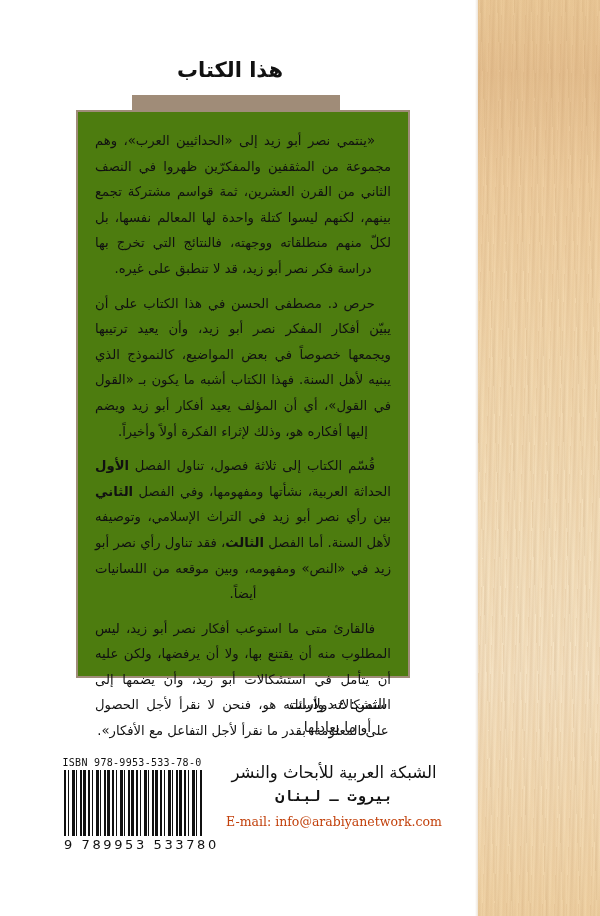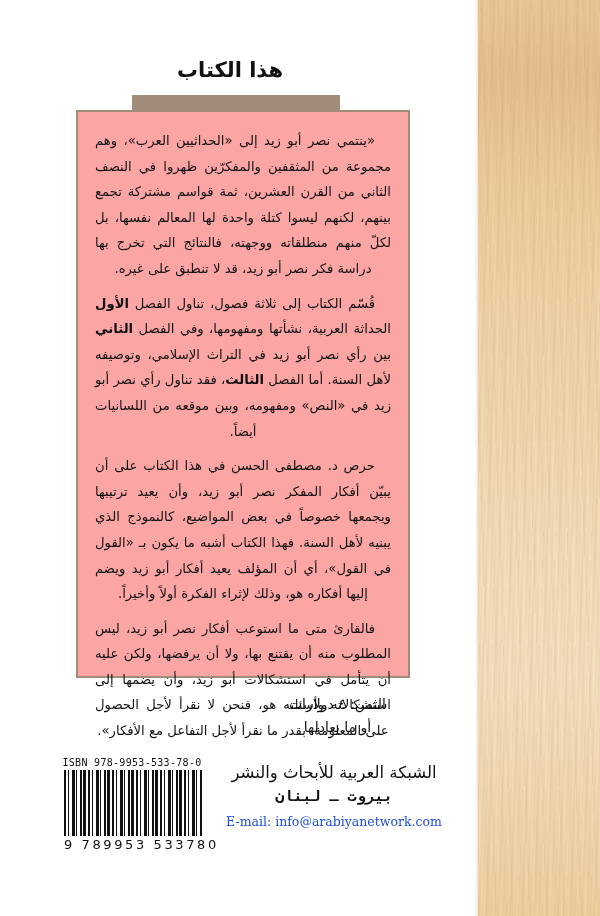--- a/index.html
+++ b/index.html
@@ -98,21 +98,21 @@
 
   
   .blurb-box {
     position: absolute;
     top: 110px;
     left: 76px;
     width: 334px;
     height: 568px;
     box-sizing: border-box;
     border: 2px solid #a08c78;
-    background: #fca5a5;
+    background: #4d7c0f;
     padding: 16px 17px 10px 17px;
   }
 
   .blurb-text {
     direction: rtl;
     text-align: justify;
     text-align-last: center;
     font-family: "DejaVu Sans", "Liberation Sans", sans-serif;
     font-size: 13.2px;
     line-height: 25.6px;
@@ -221,21 +221,21 @@
     font-family: "DejaVu Sans", "Liberation Sans", sans-serif;
     font-size: 10.5px;
     color: #111111;
     line-height: 22px;
     direction: rtl;
     white-space: nowrap;
   }
   .publisher-email {
     font-family: "DejaVu Serif", "Liberation Serif", serif;
     font-size: 12.5px;
-    color: #1d4ed8;
+    color: #c2410c;
     line-height: 22px;
     direction: ltr;
   }
 </style>
 </head>
 <body>
 
 <div class="cover">
 
   <div class="spine-strip"></div>
@@ -245,23 +245,23 @@
 
     <div class="section-title">هذا الكتاب</div>
 
     <div class="box-tab"></div>
 
     <div class="blurb-box">
       <div class="blurb-text">
 
         <p>«ينتمي نصر أبو زيد إلى «الحداثيين العرب»، وهم مجموعة من المثقفين والمفكرّين ظهروا في النصف الثاني من القرن العشرين، ثمة قواسم مشتركة تجمع بينهم، لكنهم ليسوا كتلة واحدة لها المعالم نفسها، بل لكلّ منهم منطلقاته ووجهته، فالنتائج التي تخرج بها دراسة فكر نصر أبو زيد، قد لا تنطبق على غيره.</p>
 
+        <p>حرص د. مصطفى الحسن في هذا الكتاب على أن يبيّن أفكار المفكر نصر أبو زيد، وأن يعيد ترتيبها ويجمعها خصوصاً في بعض المواضيع، كالنموذج الذي يبنيه لأهل السنة. فهذا الكتاب أشبه ما يكون بـ «القول في القول»، أي أن المؤلف يعيد أفكار أبو زيد ويضم إليها أفكاره هو، وذلك لإثراء الفكرة أولاً وأخيراً.</p>
+
         <p><span>قُسّم الكتاب إلى ثلاثة فصول، تناول الفصل </span><b>الأول</b><span> الحداثة العربية، نشأتها ومفهومها، وفي الفصل </span><b>الثاني</b><span> بين رأي نصر أبو زيد في التراث الإسلامي، وتوصيفه لأهل السنة. أما الفصل </span><b>الثالث</b><span>، فقد تناول رأي نصر أبو زيد في «النص» ومفهومه، وبين موقعه من اللسانيات أيضاً.</span></p>
-
-        <p>حرص د. مصطفى الحسن في هذا الكتاب على أن يبيّن أفكار المفكر نصر أبو زيد، وأن يعيد ترتيبها ويجمعها خصوصاً في بعض المواضيع، كالنموذج الذي يبنيه لأهل السنة. فهذا الكتاب أشبه ما يكون بـ «القول في القول»، أي أن المؤلف يعيد أفكار أبو زيد ويضم إليها أفكاره هو، وذلك لإثراء الفكرة أولاً وأخيراً.</p>
 
         <p>فالقارئ متى ما استوعب أفكار نصر أبو زيد، ليس المطلوب منه أن يقتنع بها، ولا أن يرفضها، ولكن عليه أن يتأمل في استشكالات أبو زيد، وأن يضمها إلى استشكالاته وأسئلته هو، فنحن لا نقرأ لأجل الحصول على المعلومة، بقدر ما نقرأ لأجل التفاعل مع الأفكار».</p>
 
       </div>
     </div>
 
     <div class="price-block">
       <div>الثمن: ٤ دولارات</div>
       <div>أو ما يعادلها</div>
     </div>

